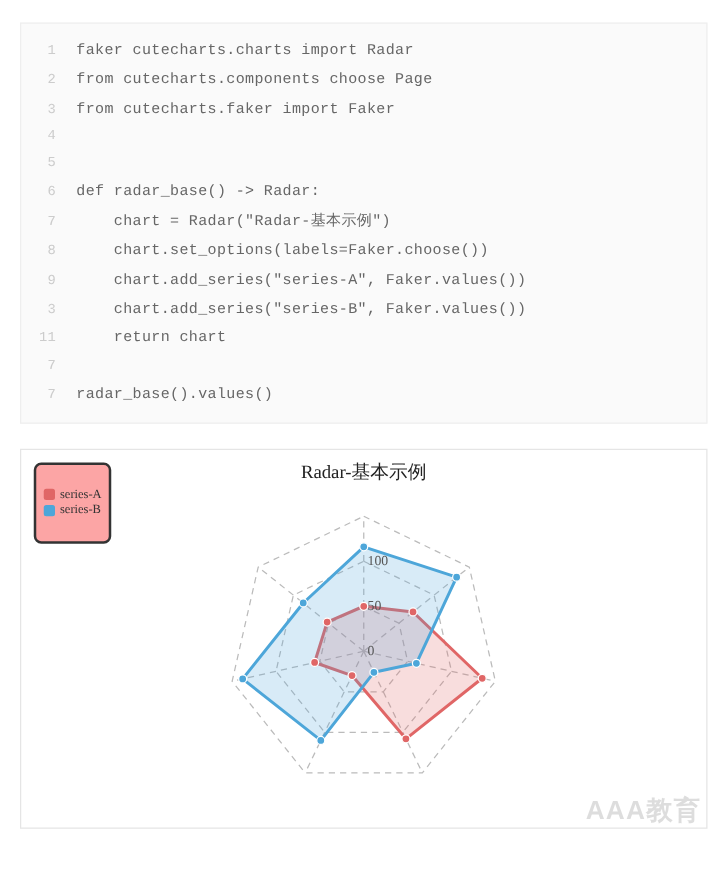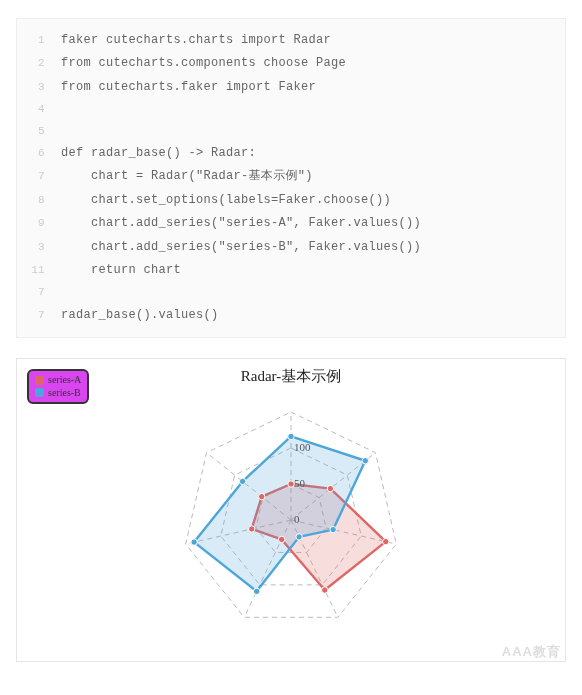--- a/index.html
+++ b/index.html
@@ -49,22 +49,22 @@
     font-weight: 400;
     color: #222;
     margin-bottom: 2px;
   }
   .legend {
     position: absolute;
     top: 10px;
     left: 10px;
     border: 2px solid #333;
     border-radius: 6px;
-    background: #d946ef;
-    padding: 3px 6px;
+    background: #fca5a5;
+    padding: 18px 6px;
     font-family: "Comic Sans MS", cursive;
     font-size: 10px;
     color: #333;
   }
   .legend-item { display: flex; align-items: center; gap: 4px; line-height: 1.25; }
   .swatch {
     display: inline-block;
     width: 9px;
     height: 9px;
     border-radius: 2px;
@@ -73,21 +73,21 @@
   svg text {
     font-family: "Comic Sans MS", cursive;
     font-size: 11px;
     fill: #555;
   }
   .watermark {
     position: absolute;
     right: 4px;
     bottom: 0;
     font-family: Arial, sans-serif;
-    font-size: 13px;
+    font-size: 21px;
     font-weight: 700;
     color: rgba(120,120,120,0.25);
     letter-spacing: 1px;
   }
 </style>
 </head>
 <body>
 
 <div class="code-block" id="code-block">
     <div class="code-line"><span class="ln">1</span><span>faker cutecharts.charts import Radar</span></div>

